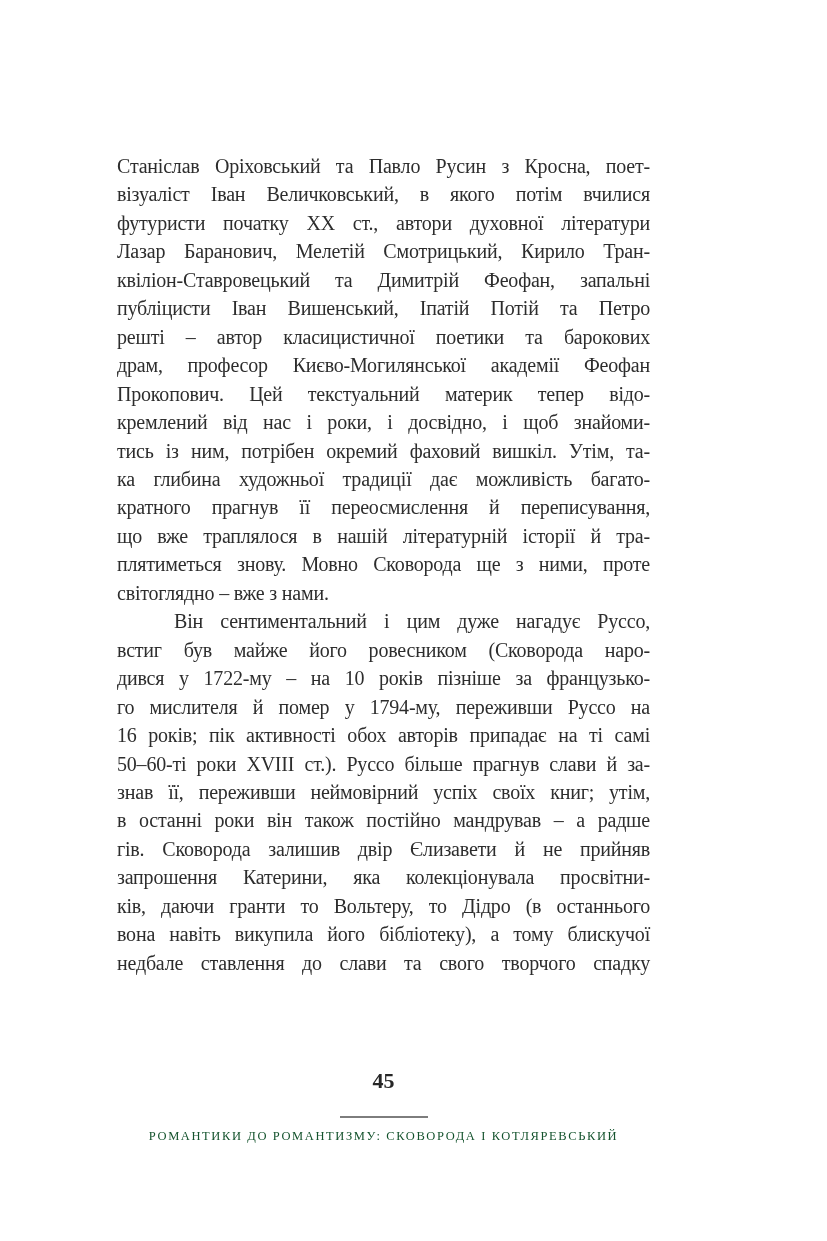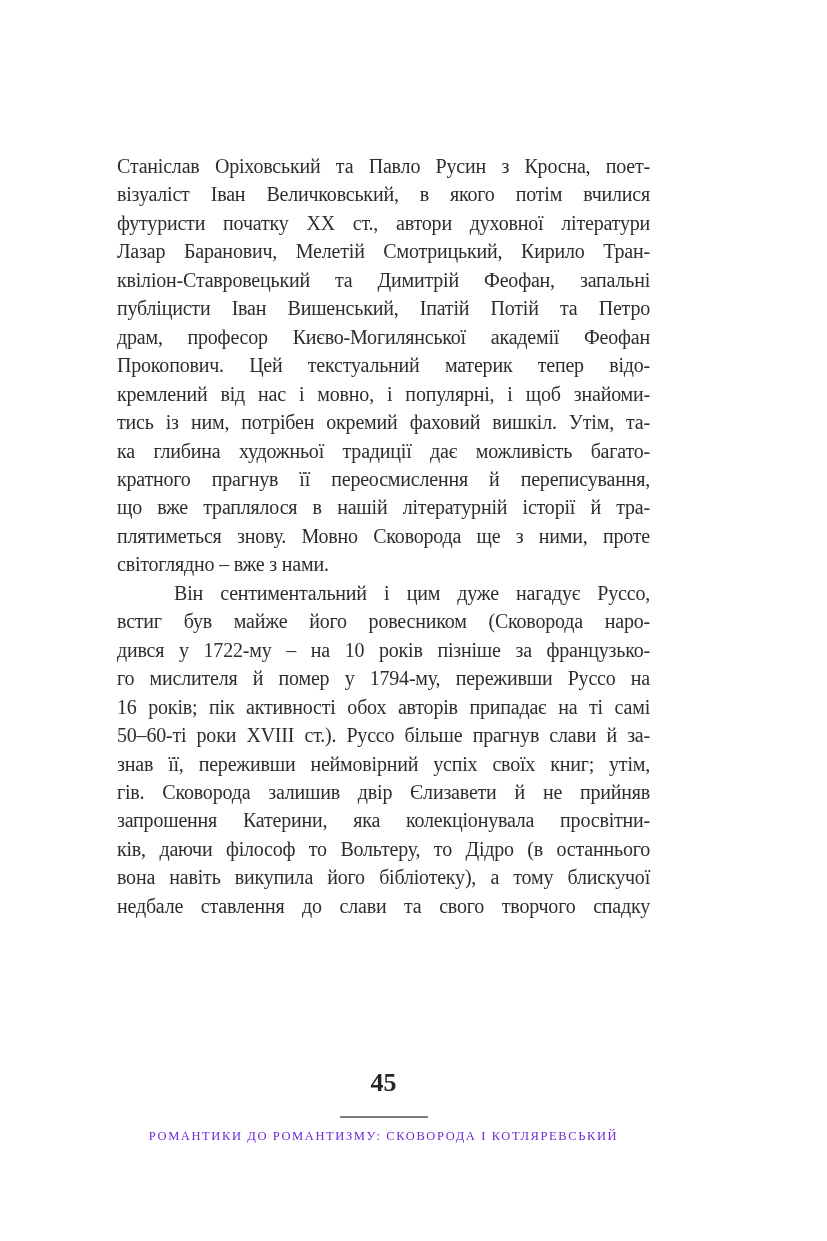--- a/index.html
+++ b/index.html
@@ -40,75 +40,77 @@
   }
   .line.indent {
     text-indent: 57px;
   }
   .page-number {
     position: absolute;
     left: 117px;
     top: 1068px;
     width: 533px;
     text-align: center;
-    font-size: 26px;
+    font-size: 22px;
     font-weight: bold;
     color: #262626;
   }
   .footer-divider {
     position: absolute;
     left: 340px;
     top: 1116px;
     width: 88px;
     height: 2px;
     background: var(--rule);
   }
   .running-footer {
     position: absolute;
     left: 117px;
     top: 1129px;
     width: 533px;
     text-align: center;
     font-size: 12.5px;
     letter-spacing: 1.6px;
-    color: #6d28d9;
+    color: #14532d;
     white-space: nowrap;
   }
 </style>
 </head>
 <body>
 
 <div class="page">
 
   <div class="text-block">
     <div class="line">Станіслав Оріховський та Павло Русин з Кросна, поет-</div>
     <div class="line">візуаліст Іван Величковський, в якого потім вчилися</div>
     <div class="line">футуристи початку XX ст., автори духовної літератури</div>
     <div class="line">Лазар Баранович, Мелетій Смотрицький, Кирило Тран-</div>
     <div class="line">квіліон-Ставровецький та Димитрій Феофан, запальні</div>
     <div class="line">публіцисти Іван Вишенський, Іпатій Потій та Петро</div>
+    <div class="line">решті – автор класицистичної поетики та барокових</div>
     <div class="line">драм, професор Києво-Могилянської академії Феофан</div>
     <div class="line">Прокопович. Цей текстуальний материк тепер відо-</div>
-    <div class="line">кремлений від нас і мовно, і популярні, і щоб знайоми-</div>
+    <div class="line">кремлений від нас і роки, і досвідно, і щоб знайоми-</div>
     <div class="line">тись із ним, потрібен окремий фаховий вишкіл. Утім, та-</div>
     <div class="line">ка глибина художньої традиції дає можливість багато-</div>
     <div class="line">кратного прагнув її переосмислення й переписування,</div>
     <div class="line">що вже траплялося в нашій літературній історії й тра-</div>
     <div class="line">плятиметься знову. Мовно Сковорода ще з ними, проте</div>
     <div class="line last-line">світоглядно – вже з нами.</div>
     <div class="line indent">Він сентиментальний і цим дуже нагадує Руссо,</div>
     <div class="line">встиг був майже його ровесником (Сковорода наро-</div>
     <div class="line">дився у 1722-му – на 10 років пізніше за французько-</div>
     <div class="line">го мислителя й помер у 1794-му, переживши Руссо на</div>
     <div class="line">16 років; пік активності обох авторів припадає на ті самі</div>
     <div class="line">50–60-ті роки XVIII ст.). Руссо більше прагнув слави й за-</div>
     <div class="line">знав її, переживши неймовірний успіх своїх книг; утім,</div>
+    <div class="line">в останні роки він також постійно мандрував – а радше</div>
     <div class="line">гів. Сковорода залишив двір Єлизавети й не прийняв</div>
     <div class="line">запрошення Катерини, яка колекціонувала просвітни-</div>
-    <div class="line">ків, даючи філософ то Вольтеру, то Дідро (в останнього</div>
+    <div class="line">ків, даючи гранти то Вольтеру, то Дідро (в останнього</div>
     <div class="line">вона навіть викупила його бібліотеку), а тому блискучої</div>
     <div class="line">недбале ставлення до слави та свого творчого спадку</div>
   </div>
 
   <div class="page-number">45</div>
 
   <div class="footer-divider"></div>
 
   <div class="running-footer">РОМАНТИКИ ДО РОМАНТИЗМУ: СКОВОРОДА І КОТЛЯРЕВСЬКИЙ</div>
 

